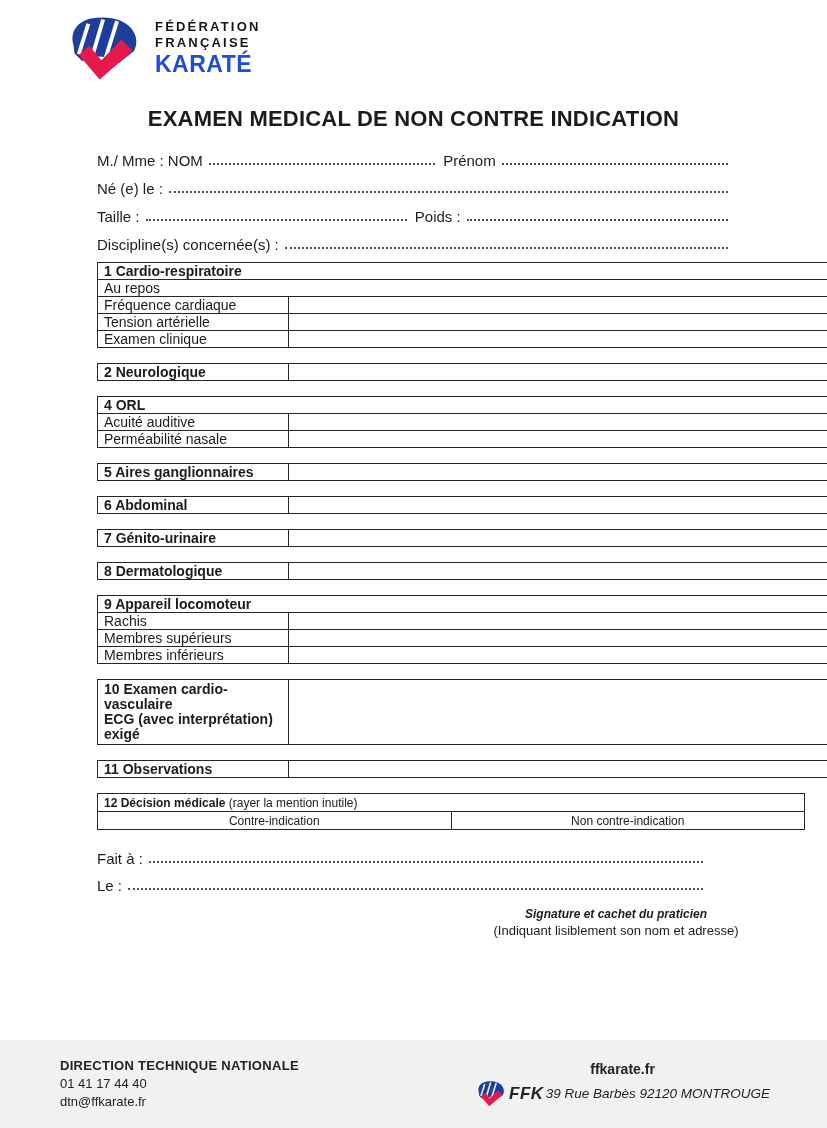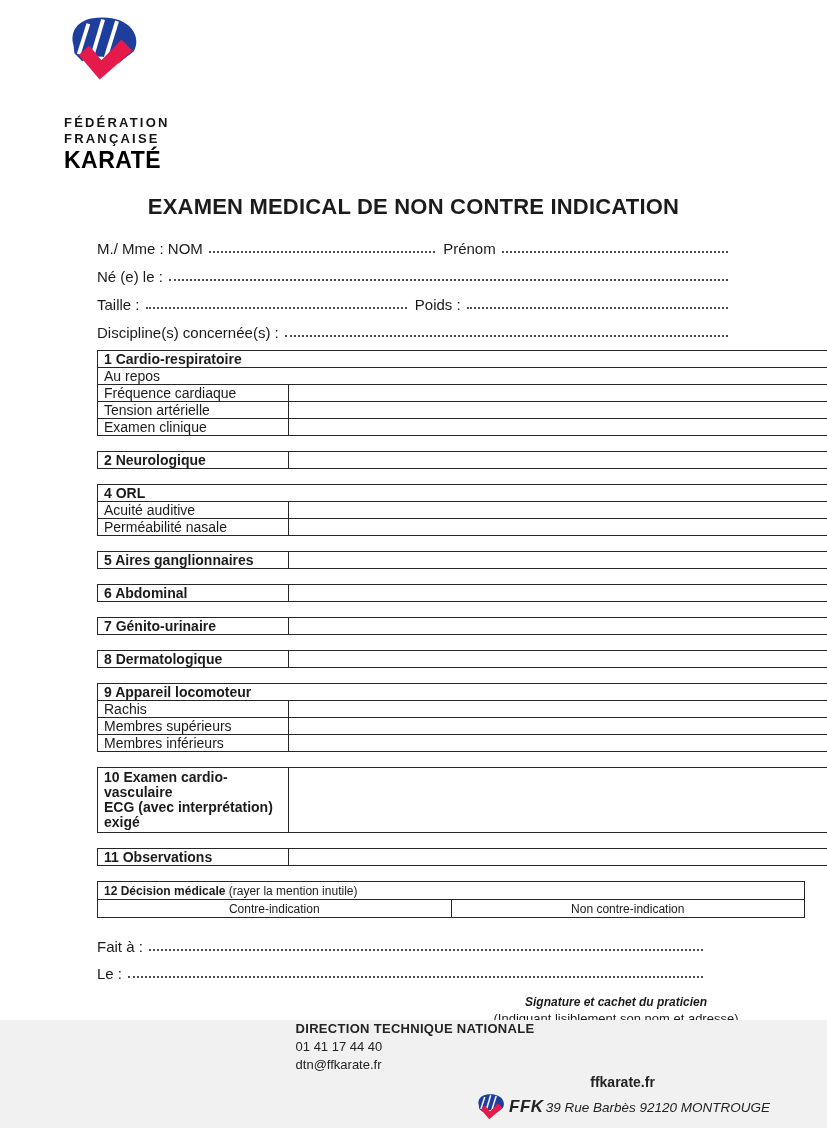--- a/index.html
+++ b/index.html
@@ -1,23 +1,23 @@
 <!DOCTYPE html>
 <html><head>
 <meta charset="utf-8">
 <style>
   html,body { margin:0; padding:0; background:#ffffff; }
   body { font-family:"Liberation Sans", sans-serif; color:#1b1b1b; }
   .page { position:relative; width:827px; height:1128px; background:#fff; overflow:hidden; }
 
   
-  .brandbar { display:flex; align-items:flex-start; gap:26px; padding:14px 0 0 64px;flex-direction:column; }
+  .brandbar { display:flex; align-items:flex-start; gap:11px; padding:14px 0 0 64px; }
   .brand-text { padding-top:5px; }
   .brand-top { font-size:13px; font-weight:bold; letter-spacing:2.2px; line-height:16px; color:#151515; }
-  .brand-karate { font-size:23px; font-weight:800; letter-spacing:0.5px; line-height:24px; margin-top:1px; color:#000000; }
+  .brand-karate { font-size:23px; font-weight:800; letter-spacing:0.5px; line-height:24px; margin-top:1px; color:#1d4ed8; }
 
   
   .title { text-align:center; font-size:22px; font-weight:800; margin-top:22px; letter-spacing:0.2px; }
   .subtitle { text-align:center; font-size:15.5px; font-weight:800; margin-top:5px; }
 
   .content { margin-left:97px; width:631px; }
 
   
   .fields { margin-top:9px; }
   .frow { display:flex; font-size:15px; height:28px; align-items:flex-end; }
@@ -41,22 +41,22 @@
   table.dec td.opt { width:50%; text-align:center; }
 
   
   .closing { margin-top:10px; }
   .closing .frow { height:27px; width:606px; }
   .sig { width:252px; margin:13px -14px 0 auto; text-align:center; }
   .sig-1 { font-size:12px; font-weight:bold;font-style:italic; }
   .sig-2 { font-size:13px; margin-top:2px; }
 
   
-  .footer { position:absolute; left:0; bottom:0; width:100%; height:108px; background:#f1f1f1;
-            display:flex; align-items:center; box-sizing:border-box; padding:0 57px 0 60px;flex-direction:column; }
+  .footer { position:absolute; left:0; bottom:0; width:100%; height:88px; background:#f1f1f1;
+            display:flex; align-items:center; box-sizing:border-box; padding:0 57px 0 60px; }
   .f-left { font-size:13px; line-height:18px; color:#232323; }
   .f-left .b { font-weight:bold; letter-spacing:0.3px; }
   .f-right { margin-left:auto; text-align:center; color:#232323; }
   .f-site { font-size:14px; font-weight:800; }
   .f-line { display:flex; align-items:center; justify-content:flex-end; margin-top:3px; gap:2px;font-style:italic; }
   .f-brand { font-size:17px; font-weight:800; letter-spacing:0.5px; }
   .f-addr { font-size:13.5px; }
 </style>
 </head>
 <body>

